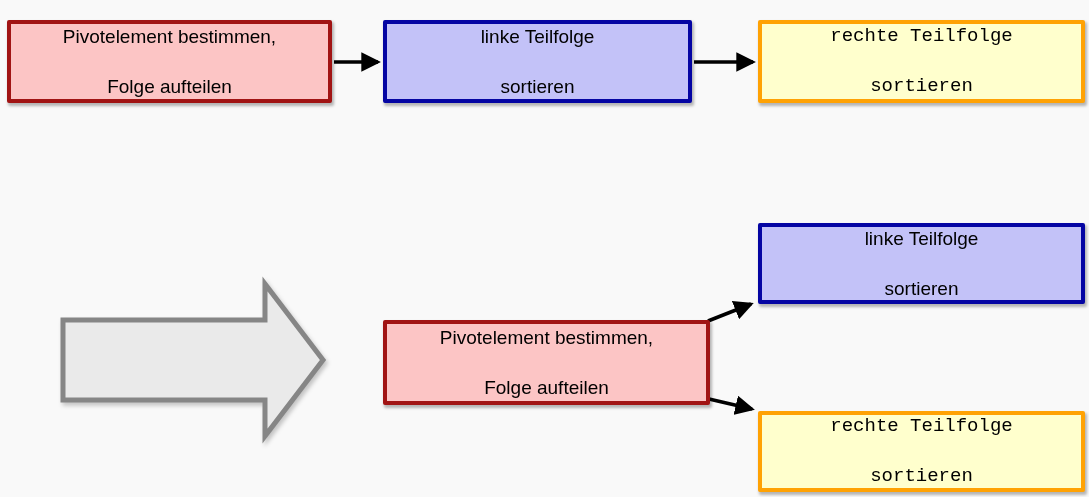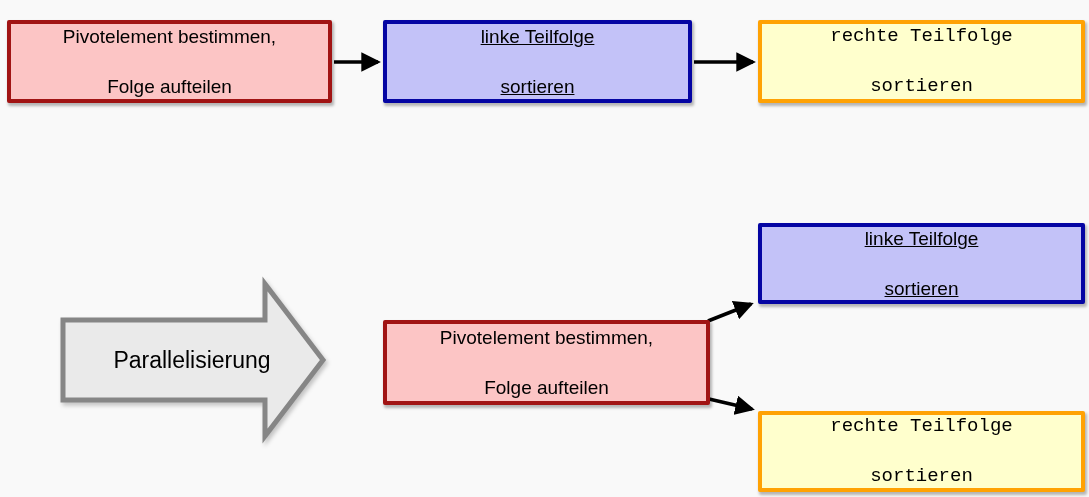--- a/index.html
+++ b/index.html
@@ -38,21 +38,20 @@
     box-shadow: 1.5px 2.5px 3px rgba(0,0,0,0.28);
     gap: 25px;
   }
   .flowbox.pivot {
     background: var(--pivot-fill, #fcc5c5);
     border-color: var(--pivot-border, #a11414);
   }
   .flowbox.left {
     background: var(--left-fill, #c3c2f8);
     border-color: var(--left-border, #0505a3);
-    text-decoration: underline;
   }
   .flowbox.right {
     background: var(--right-fill, #ffffcd);
     border-color: var(--right-border, #ffa204);
     font-family: Liberation Mono, monospace;
   }
   .box-top-pivot   { left: 7px;   top: 20px;  width: 325px; height: 83px; }
   .box-top-left    { left: 383px; top: 20px;  width: 309px; height: 83px; }
   .box-top-right   { left: 758px; top: 20px;  width: 327px; height: 83px; }
   .box-bot-pivot   { left: 383px; top: 320px; width: 327px; height: 85px; }
@@ -109,21 +108,20 @@
   </div>
   <div class="flowbox left box-top-left">
     <span>linke Teilfolge</span>
     <span>sortieren</span>
   </div>
   <div class="flowbox right box-top-right">
     <span>rechte Teilfolge</span>
     <span>sortieren</span>
   </div>
 
-  <div class="big-arrow-label">Parallelisierung</div>
 
   <div class="flowbox pivot box-bot-pivot">
     <span>Pivotelement bestimmen,</span>
     <span>Folge aufteilen</span>
   </div>
   <div class="flowbox left box-bot-left">
     <span>linke Teilfolge</span>
     <span>sortieren</span>
   </div>
   <div class="flowbox right box-bot-right">

